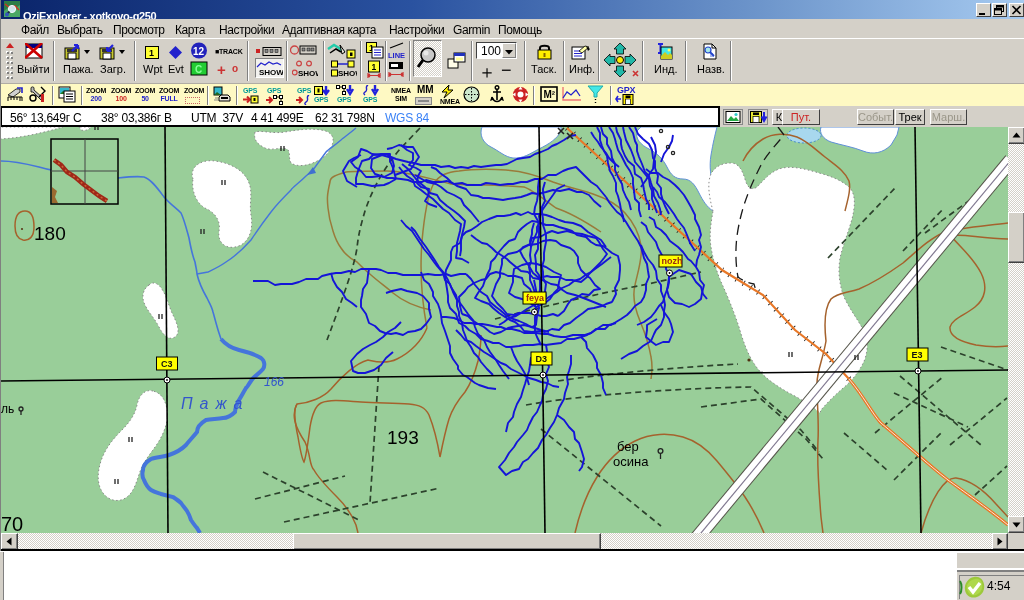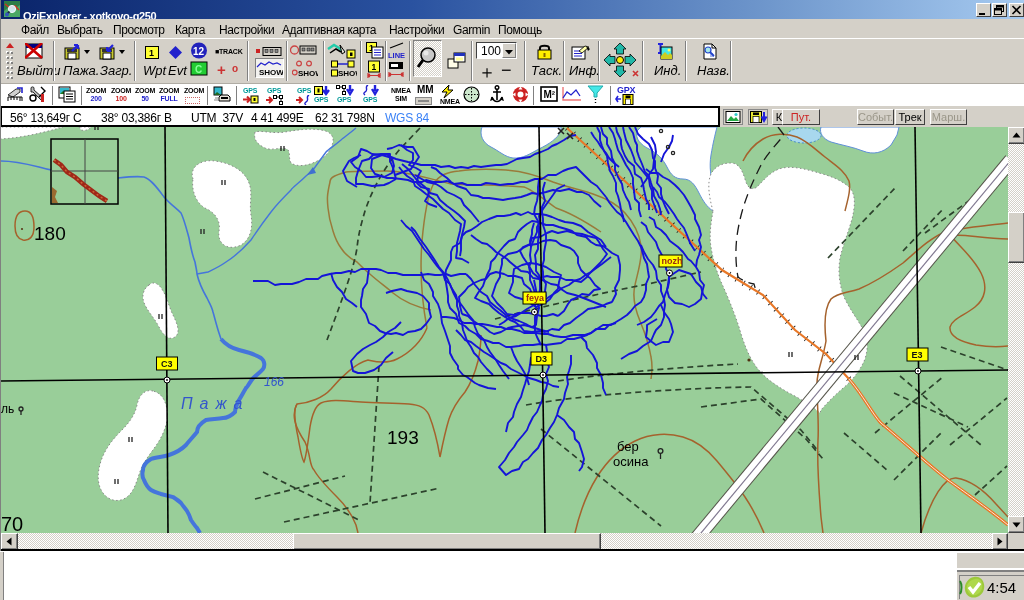--- a/index.html
+++ b/index.html
@@ -13,24 +13,24 @@
   background:linear-gradient(90deg,#0A246A 0%,#2a52a0 40%,#6f97cc 75%,#A6CAF0 100%); }
 #titletext { position:absolute; left:22px; top:10px; color:#fff; font-size:11px; font-weight:bold; letter-spacing:-0.35px;}
 .tbtn { position:absolute; top:3px; width:15px; height:14px; background:#D4D0C8;
   border-top:1px solid #fff; border-left:1px solid #fff; border-right:1px solid #404040; border-bottom:1px solid #404040;
   font-size:9px; text-align:center; line-height:12px; color:#000; }
 
 #menubar { position:absolute; left:0; top:19px; width:1024px; height:19px; background:#D4D0C8; }
 #menubar span { position:absolute; top:4px; font-size:12px; letter-spacing:-0.4px; color:#000; }
 
 #tb1 { position:absolute; left:0; top:38px; width:1024px; height:45px; background:#D4D0C8; border-top:1px solid #fff; }
-#tb2 { position:absolute; left:0; top:83px; width:1024px; height:23px; background:#ffffff; border-top:1px solid #b0aca4; }
+#tb2 { position:absolute; left:0; top:83px; width:1024px; height:23px; background:#fef9c3; border-top:1px solid #b0aca4; }
 .sep1 { position:absolute; top:2px; width:2px; height:40px; border-left:1px solid #808080; border-right:1px solid #fff; }
 .sep2 { position:absolute; top:2px; width:2px; height:19px; border-left:1px solid #808080; border-right:1px solid #fff; }
-.lbl { position:absolute; font-size:13px; color:#000; white-space:nowrap;font-style:italic; }
+.lbl { position:absolute; font-size:11px; color:#000; white-space:nowrap; }
 .tinylbl { position:absolute; font-size:7px; font-weight:bold; letter-spacing:-0.2px; line-height:8px; white-space:nowrap; text-align:center; font-family:"Liberation Sans",sans-serif;}
 
 #coordbar { position:absolute; left:0; top:106px; width:1024px; height:21px; background:#D4D0C8; }
 #coordwhite { position:absolute; left:0; top:0; width:719px; height:21px; background:#fff; border:2px solid #000; border-left:1px solid #000; }
 #coordwhite span { position:absolute; top:2.5px; font-size:12px; letter-spacing:-0.25px; color:#000; white-space:nowrap;}
 .cbtn { position:absolute; top:3px; height:16px; background:#D4D0C8;
   border-top:1px solid #fff; border-left:1px solid #fff; border-right:1px solid #404040; border-bottom:1px solid #404040;
   font-size:11px; color:#000; text-align:center; line-height:14px; }
 
 .sbtrack { background-image:conic-gradient(#fff 25%, #D4D0C8 0 50%, #fff 0 75%, #D4D0C8 0); background-size:2px 2px; }
@@ -685,16 +685,16 @@
   <div class="abs" style="left:957px;top:19px;width:67px;height:30px;background:#D4D0C8;border-top:2px solid #808080"></div>
   <div class="abs" style="left:959px;top:24px;width:65px;height:24px;background:#D4D0C8;border-top:1px solid #808080;border-left:1px solid #808080"></div>
   <svg class="abs" style="left:957px;top:29px" width="6" height="16" viewBox="0 0 6 16">
     <path d="M3,1 C5,4 5,11 3,14" fill="none" stroke="#2a8a2a" stroke-width="2"></path>
   </svg>
   <svg class="abs" style="left:963px;top:25px" width="23" height="23" viewBox="0 0 23 23">
     <path d="M11,1 C16,0 20,3 21,8 C22,13 20,19 14,21 C8,23 3,20 2,14 C1,8 5,2 11,1 Z" fill="#9DC93B"></path>
     <path d="M12,3 C16,2 19,5 19,8 C20,12 18,17 13,19 C9,20 5,18 4,13 C3,8 7,4 12,3 Z" fill="#AED84C"></path>
     <path d="M6,11 L10,16 L17,7" stroke="#fff" stroke-width="3.4" fill="none"></path>
   </svg>
-  <div class="abs" style="left:987px;top:28px;font-size:15px;color:#000">4:54</div>
+  <div class="abs" style="left:987px;top:28px;font-size:12px;color:#000">4:54</div>
 </div>
 
 </div>
 
 </body></html>

